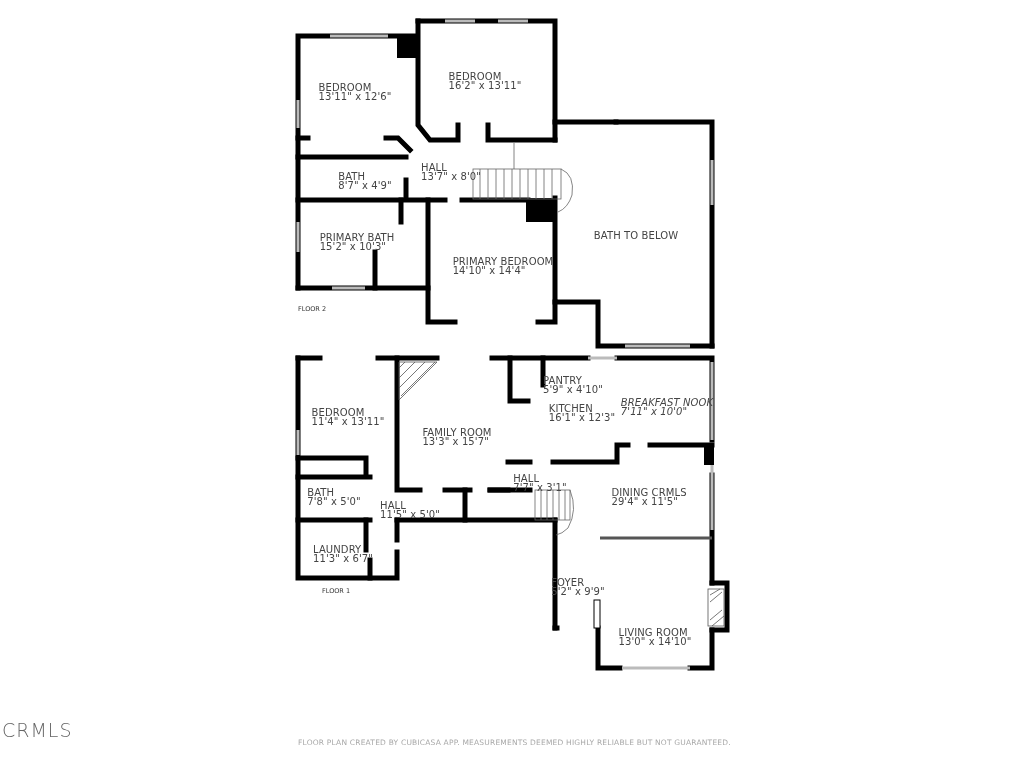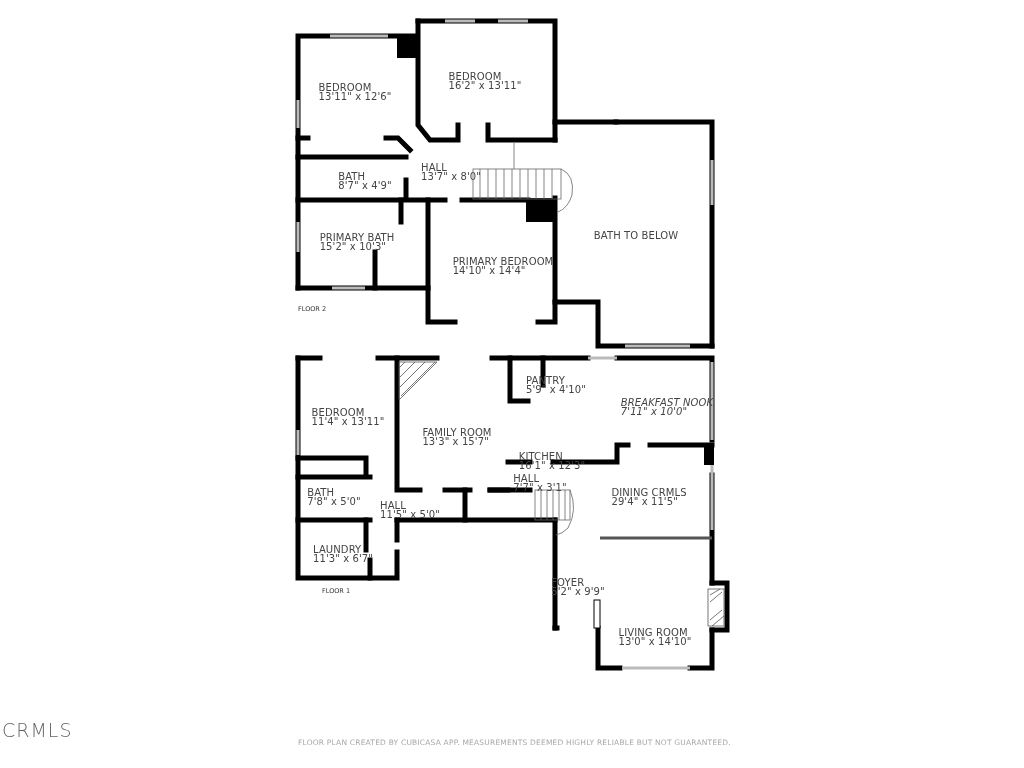--- a/index.html
+++ b/index.html
@@ -126,22 +126,22 @@
 <div class="lbl" style="left:485px; top:72px;"><span>BEDROOM</span><span class="dim">16'2" x 13'11"</span></div>
 <div class="lbl" style="left:451px; top:163px;"><span>HALL</span><span class="dim">13'7" x 8'0"</span></div>
 <div class="lbl" style="left:365px; top:172px;"><span>BATH</span><span class="dim">8'7" x 4'9"</span></div>
 <div class="lbl" style="left:357px; top:233px;"><span>PRIMARY BATH</span><span class="dim">15'2" x 10'3"</span></div>
 <div class="lbl" style="left:491px; top:257px;margin-left:12px;"><span>PRIMARY BEDROOM</span><span class="dim">14'10" x 14'4"</span></div>
 <div class="lbl" style="left:636px; top:231px;"><span>BATH TO BELOW</span></div>
 <div class="floor-lbl" style="left:298px; top:305px;">FLOOR 2</div>
 
 <div class="lbl" style="left:348px; top:408px;"><span>BEDROOM</span><span class="dim">11'4" x 13'11"</span></div>
 <div class="lbl" style="left:457px; top:428px;"><span>FAMILY ROOM</span><span class="dim">13'3" x 15'7"</span></div>
-<div class="lbl" style="left:532px; top:376px;padding-left:48px;"><span>PANTRY</span><span class="dim">5'9" x 4'10"</span></div>
-<div class="lbl" style="left:552px; top:404px;margin-top:48px;"><span>KITCHEN</span><span class="dim">16'1" x 12'3"</span></div>
+<div class="lbl" style="left:549px; top:376px;padding-left:48px;"><span>PANTRY</span><span class="dim">5'9" x 4'10"</span></div>
+<div class="lbl" style="left:582px; top:404px;"><span>KITCHEN</span><span class="dim">16'1" x 12'3"</span></div>
 <div class="lbl" style="left:667px; top:398px;font-style:italic;"><span>BREAKFAST NOOK</span><span class="dim">7'11" x 10'0"</span></div>
 <div class="lbl" style="left:334px; top:488px;"><span>BATH</span><span class="dim">7'8" x 5'0"</span></div>
 <div class="lbl" style="left:410px; top:501px;"><span>HALL</span><span class="dim">11'5" x 5'0"</span></div>
 <div class="lbl" style="left:540px; top:474px;"><span>HALL</span><span class="dim">7'7" x 3'1"</span></div>
 <div class="lbl" style="left:649px; top:488px;"><span>DINING CRMLS</span><span class="dim">29'4" x 11'5"</span></div>
 <div class="lbl" style="left:343px; top:545px;"><span>LAUNDRY</span><span class="dim">11'3" x 6'7"</span></div>
 <div class="lbl" style="left:578px; top:578px;"><span>FOYER</span><span class="dim">5'2" x 9'9"</span></div>
 <div class="lbl" style="left:655px; top:600px;margin-top:28px;"><span>LIVING ROOM</span><span class="dim">13'0" x 14'10"</span></div>
 <div class="floor-lbl" style="left:297px; top:587px;margin-left:25px;">FLOOR 1</div>
 

